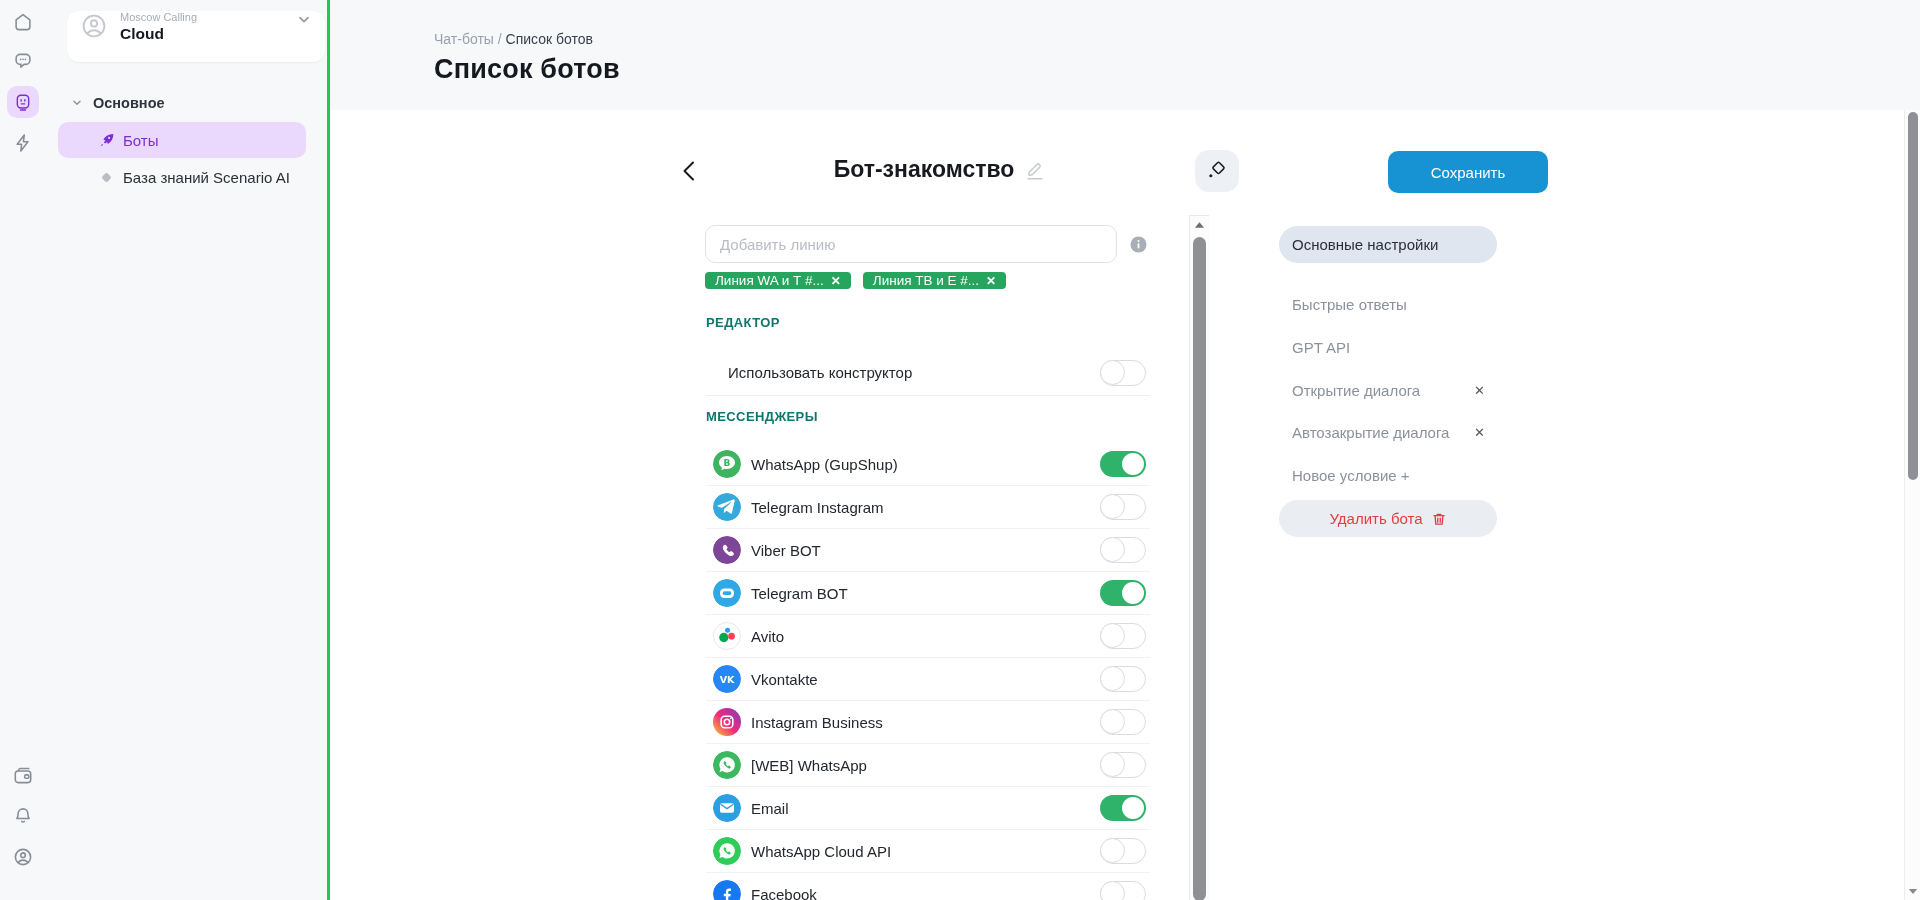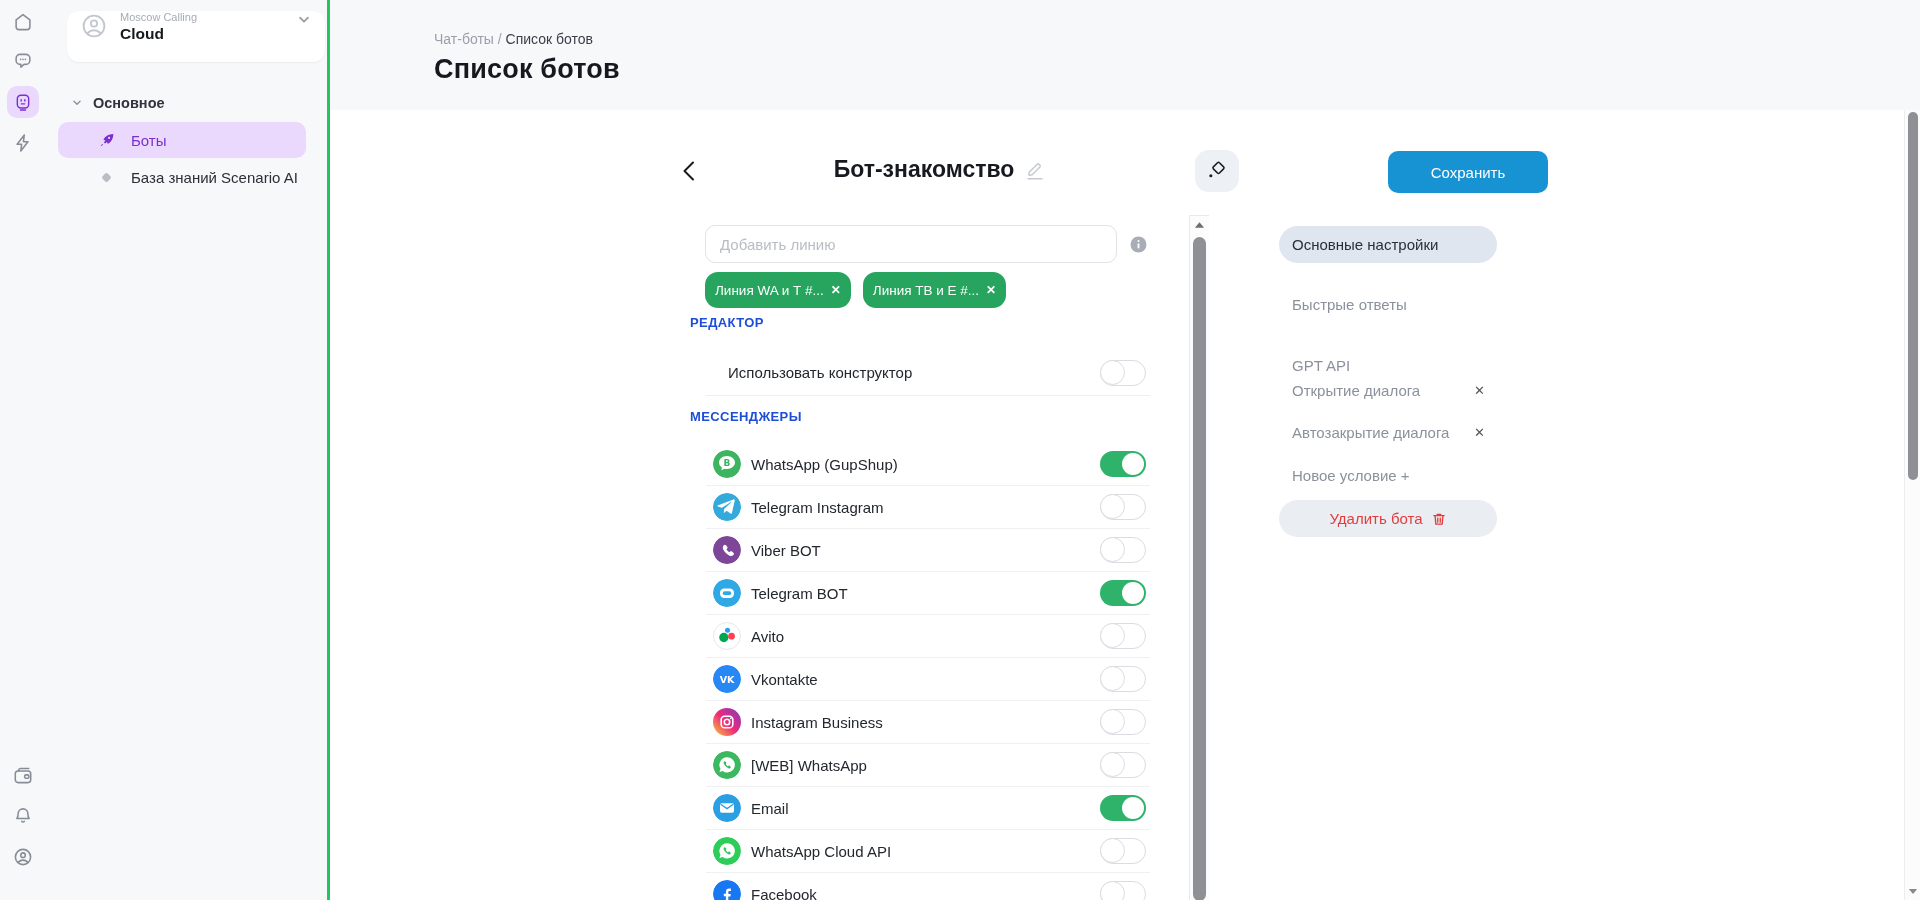--- a/index.html
+++ b/index.html
@@ -26,21 +26,21 @@
   .sidebar{position:absolute;left:46px;top:0;width:281px;height:900px}
   .workspace{position:absolute;left:21px;top:11px;width:258px;height:51px;background:#fff;border-radius:12px;
     box-shadow:0 1px 2px rgba(20,22,28,.05);display:flex;align-items:flex-start;padding:0 12px;cursor:pointer}
   .ws-avatar{width:30px;height:30px;margin-right:11px;color:#c3c7ce;flex:0 0 auto}
   .ws-org{font-size:11px;color:#a6abb4;margin-bottom:2px}
   .ws-name{font-size:15.5px;font-weight:bold;color:#15181e}
   .ws-chevron{width:18px;height:18px;margin-left:auto;color:#9aa0a8}
   .side-section{position:absolute;left:24px;top:92px;height:22px;display:flex;align-items:center;gap:9px;
     font-size:14.5px;font-weight:600;color:#30343c;cursor:pointer}
   .side-section .chev{width:14px;height:14px;color:#8d929b}
-  .side-item{position:absolute;left:12px;width:248px;display:flex;align-items:center;gap:16px;padding-left:40px;
+  .side-item{position:absolute;left:12px;width:248px;display:flex;align-items:center;gap:8px;padding-left:40px;
     font-size:15px;cursor:pointer}
   .side-item.active{top:122px;height:36px;border-radius:10px;background:var(--accent-purple-bg);
     color:var(--accent-purple);font-weight:500}
   .side-item.plain{top:160px;height:34px;color:#2b2f36}
   .side-item .it-icon{width:17px;height:17px;flex:0 0 auto}
 
   
   .content{position:absolute;left:327px;top:0;width:1577px;height:900px;border-left:3px solid #22c55e}
   .breadcrumb{position:absolute;left:104px;top:31px;font-size:14px;color:#9aa0ab}
   .breadcrumb .bc-current{color:#3c4149}
@@ -56,25 +56,25 @@
   .ink-btn svg{width:22px;height:22px}
   .save-btn{position:absolute;left:1058px;top:41px;width:160px;height:42px;border-radius:10px;background:var(--save-blue);
     color:#fff;font-size:15px;border:none;cursor:pointer;font-family:inherit}
 
   .line-input{position:absolute;left:375px;top:115px;width:412px;height:38px;border-radius:10px;border:1px solid #e0e2e7;
     padding:0 14px;font-size:15px;color:#30343c;font-family:inherit;outline:none}
   .line-input::placeholder{color:#b8bcc4}
   .info-icon{position:absolute;left:800px;top:126px;width:17px;height:17px;cursor:pointer}
 
   .tags{position:absolute;left:375px;top:162px;display:flex;gap:12px}
-  .tag{height:36px;border-radius:13px;background:var(--tag-green);color:#fff;font-size:13.5px;font-weight:500;
+  .tag{height:17px;border-radius:4px;background:var(--tag-green);color:#fff;font-size:13.5px;font-weight:500;
     display:flex;align-items:center;gap:7px;padding:0 10px;cursor:pointer;white-space:nowrap}
   .tag-x{font-size:12px;font-weight:bold;cursor:pointer}
 
-  .sec-label{position:absolute;left:360px;font-size:13px;font-weight:bold;color:#1d4ed8;letter-spacing:.4px}
+  .sec-label{position:absolute;left:376px;font-size:13px;font-weight:bold;color:#0f766e;letter-spacing:.4px}
   .sec-label.editor{top:205px}
   .sec-label.mess{top:299px}
 
   .ctor-row{position:absolute;left:376px;top:240px;width:444px;height:46px;border-bottom:1px solid #efeff2;
     display:flex;align-items:center}
   .ctor-label{margin-left:22px;font-size:15px;color:#23272e}
 
   .rows{position:absolute;left:376px;top:333px;width:444px}
   .m-row{height:43px;border-bottom:1px solid #f0f0f2;display:flex;align-items:center;padding:0 4px 0 7px}
   .m-icon{width:28px;height:28px;border-radius:50%;flex:0 0 auto;overflow:hidden}
@@ -407,21 +407,21 @@
               <span class="knob"></span>
             </span>
           </div>
         </div>
 
       <nav class="settings-nav" id="settings-nav">
           <div class="nav-pill" style="top:116px">Основные настройки</div>
           <div class="nav-item" style="top:183px">
             <span>Быстрые ответы</span>
           </div>
-          <div class="nav-item" style="top:244px">
+          <div class="nav-item" style="top:226px">
             <span>GPT API</span>
           </div>
           <div class="nav-item" style="top:269px">
             <span>Открытие диалога</span>
             <span class="nav-x">✕</span>
           </div>
           <div class="nav-item" style="top:311px">
             <span>Автозакрытие диалога</span>
             <span class="nav-x">✕</span>
           </div>

